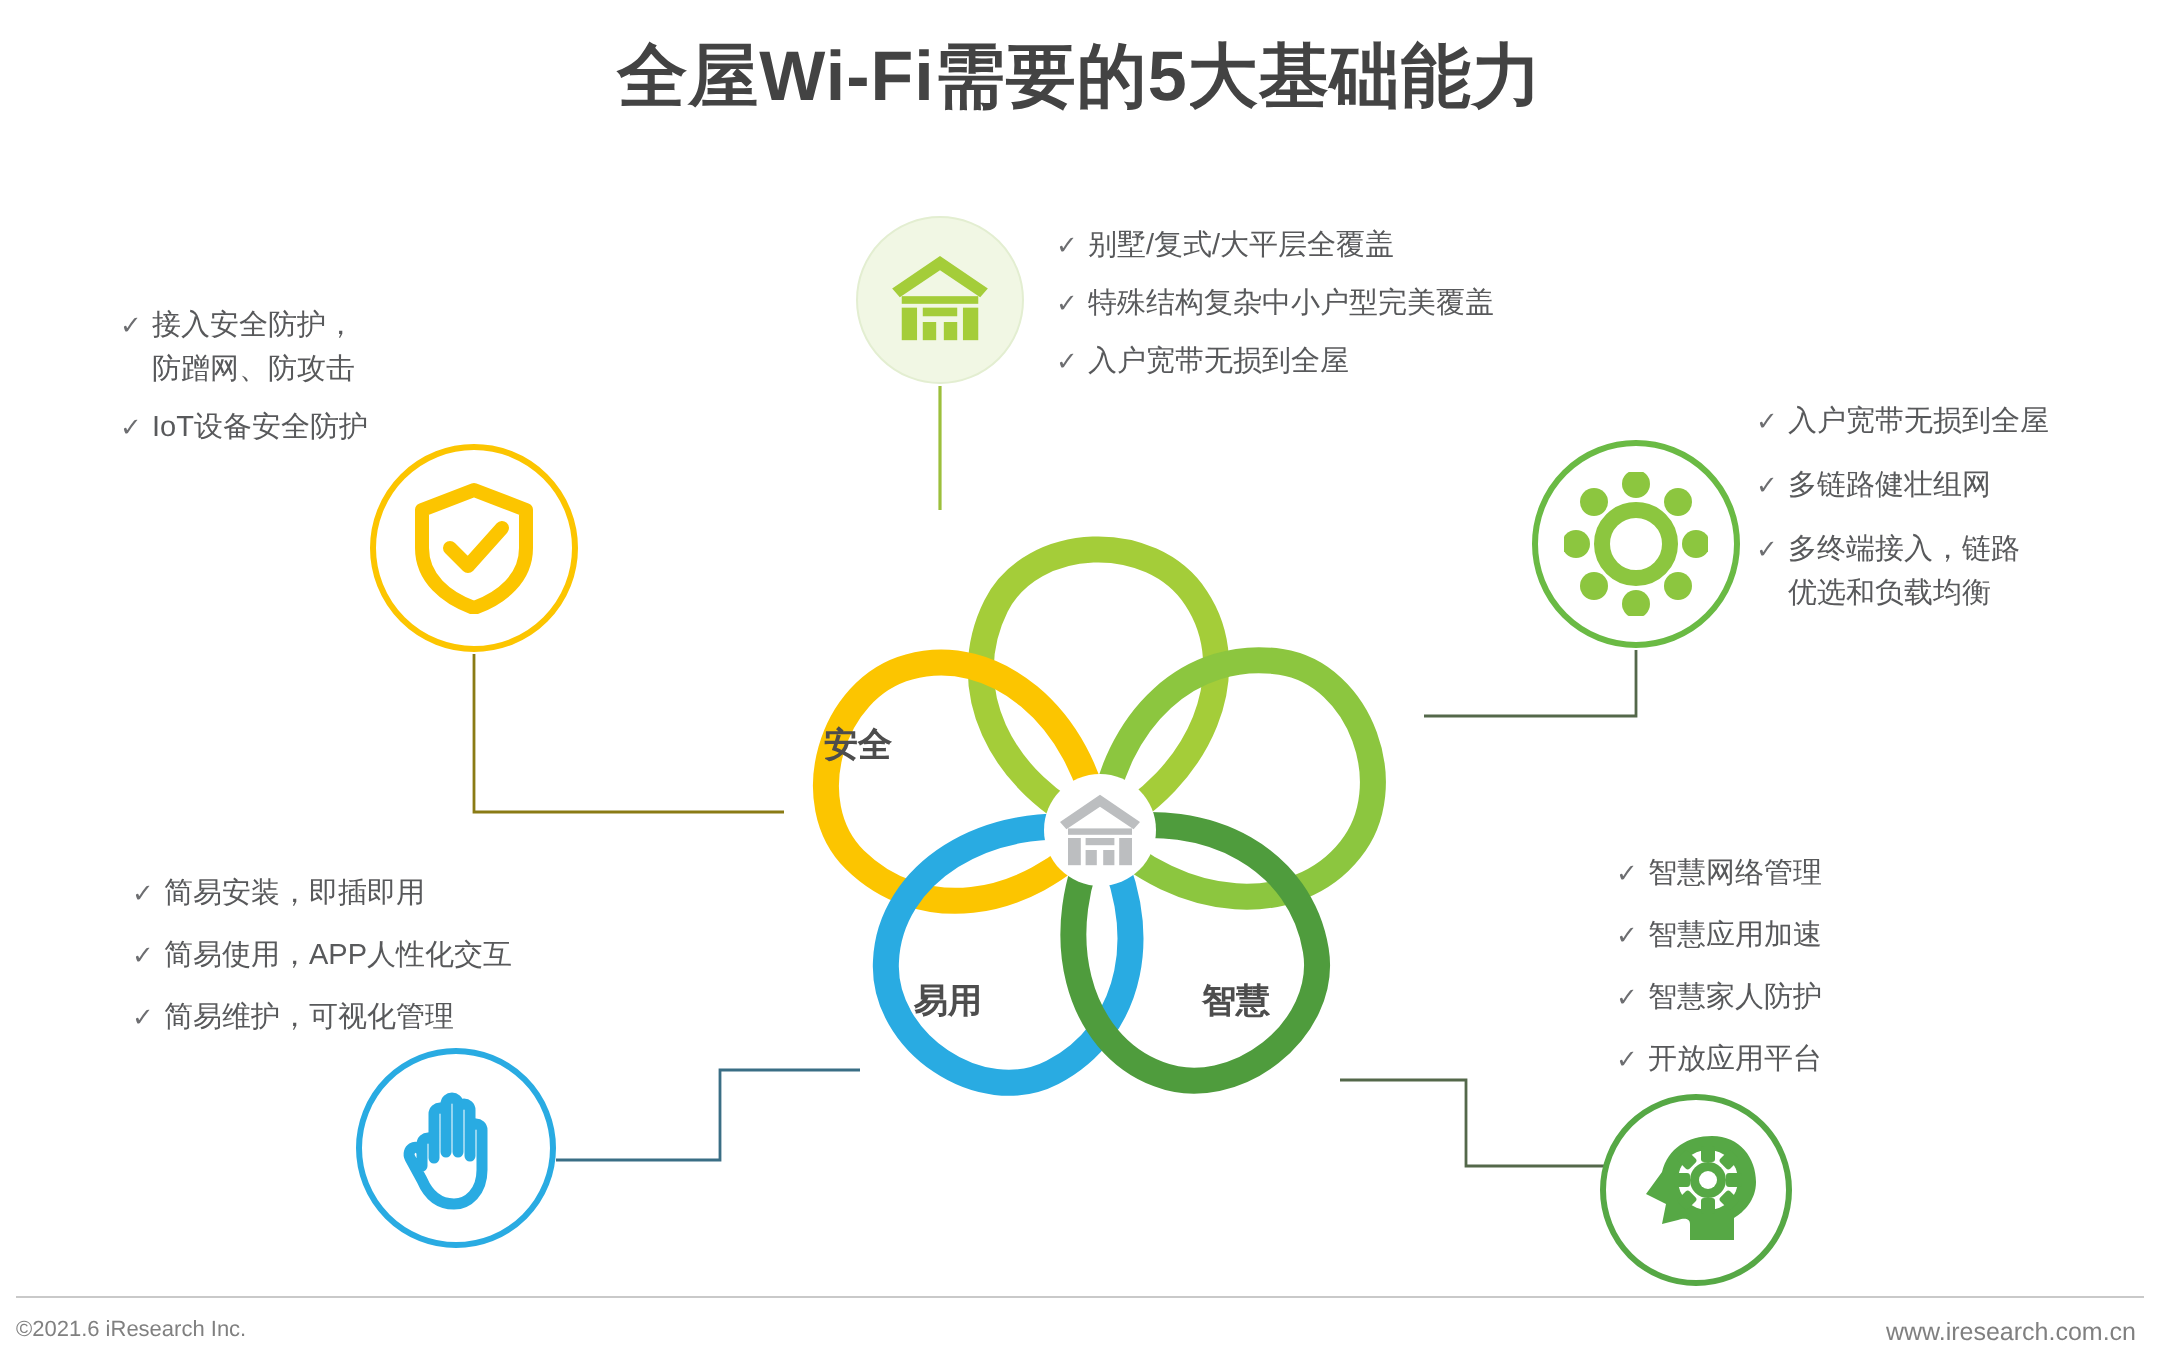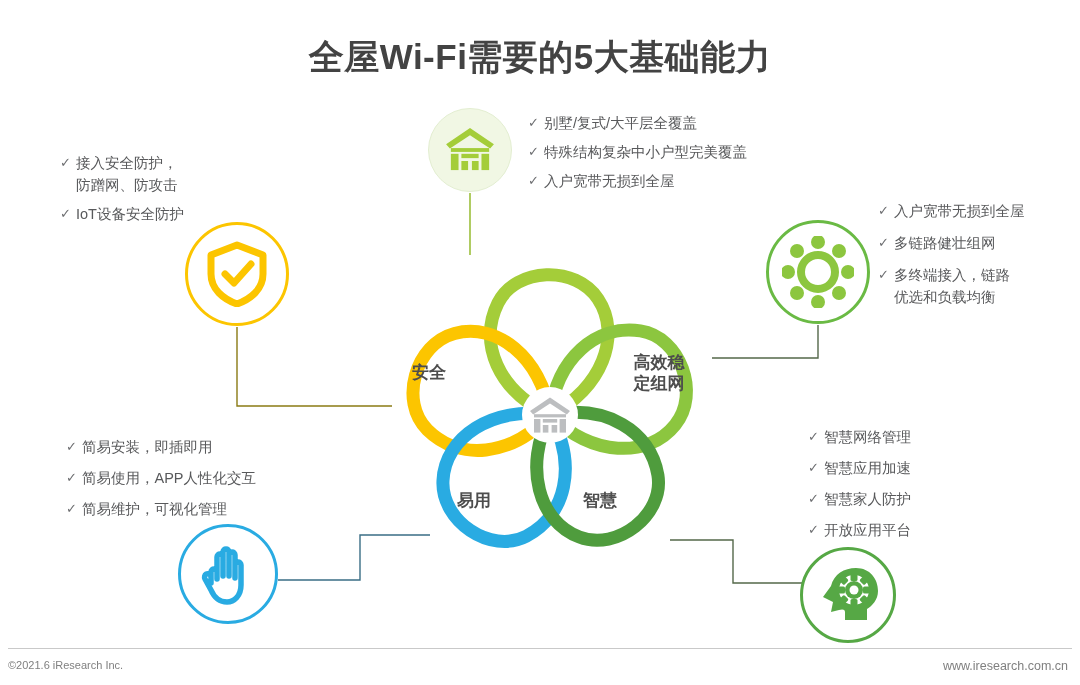--- a/index.html
+++ b/index.html
@@ -6,21 +6,21 @@
   html,body{margin:0;padding:0;background:#ffffff;}
   body{
     width:1080px;height:685px;position:relative;overflow:hidden;
     font-family:"Liberation Sans","DejaVu Sans",sans-serif;
     color:#595959;
   }
   .stage{position:absolute;inset:0;}
 
   
   .title{
-    position:absolute;left:0;top:32px;width:1080px;text-align:center;
+    position:absolute;left:0;top:14px;width:1080px;text-align:center;
     font-size:35px;font-weight:bold;color:#434343;letter-spacing:.5px;
     line-height:50px;
   }
 
   
   .bullets{position:absolute;font-size:14.5px;line-height:22px;color:#58595b;}
   .bullets .row{display:flex;align-items:flex-start;margin-bottom:7px;}
   .bullets .tick{
     flex:0 0 auto;width:16px;color:#6d6e71;font-size:13px;line-height:22px;
   }
@@ -55,21 +55,21 @@
   
   #flower{position:absolute;left:360px;top:240px;width:380px;height:330px;}
 
   
   .plabel{position:absolute;text-align:center;font-weight:bold;
     color:#4d4d4d;font-size:17px;line-height:21px;}
   #lab-top{left:478px;top:268px;width:100px;}
   #lab-left{left:379px;top:362px;width:100px;text-align:center;}
   #lab-right{left:604px;top:352px;width:110px;}
   #lab-botleft{left:424px;top:490px;width:100px;}
-  #lab-botright{left:550px;top:490px;width:100px;}
+  #lab-botright{left:568px;top:490px;width:100px;}
 
   
   .src-line{position:absolute;left:8px;top:648px;width:1064px;
     border-top:1px solid #c9c9c9;}
   .source{position:absolute;left:8px;top:627px;font-size:12.5px;color:#808080;}
   .copy{position:absolute;left:8px;top:659px;font-size:11px;color:#808080;}
   .site{position:absolute;right:12px;top:659px;font-size:12.5px;color:#808080;margin-left:29px;}
 </style>
 </head>
 <body>
@@ -121,22 +121,20 @@
       <rect x="10" y="42" width="80" height="8"></rect>
       <rect x="10" y="54" width="16" height="34"></rect>
       <rect x="74" y="54" width="16" height="34"></rect>
       <rect x="32" y="54" width="36" height="9"></rect>
       <rect x="32" y="69" width="14" height="19"></rect>
       <rect x="54" y="69" width="14" height="19"></rect>
     </g>
   </svg>
 
   <div class="plabel" id="lab-left" style="white-space:pre-line;">安全</div>
-  <div class="plabel" id="lab-right" style="white-space:pre-line;">高效稳
-定组网</div>
   <div class="plabel" id="lab-botleft" style="white-space:pre-line;">易用</div>
   <div class="plabel" id="lab-botright" style="white-space:pre-line;">智慧</div>
 
   <div class="iconcircle" id="ic-house">
     <svg width="48" height="44" viewBox="0 0 100 92" fill="#a4cd39">
       <path d="M50 0 L100 34 L92 43 L50 15 L8 43 L0 34 Z"></path>
       <rect x="10" y="42" width="80" height="8"></rect>
       <rect x="10" y="54" width="16" height="34"></rect>
       <rect x="74" y="54" width="16" height="34"></rect>
       <rect x="32" y="54" width="36" height="9"></rect>

